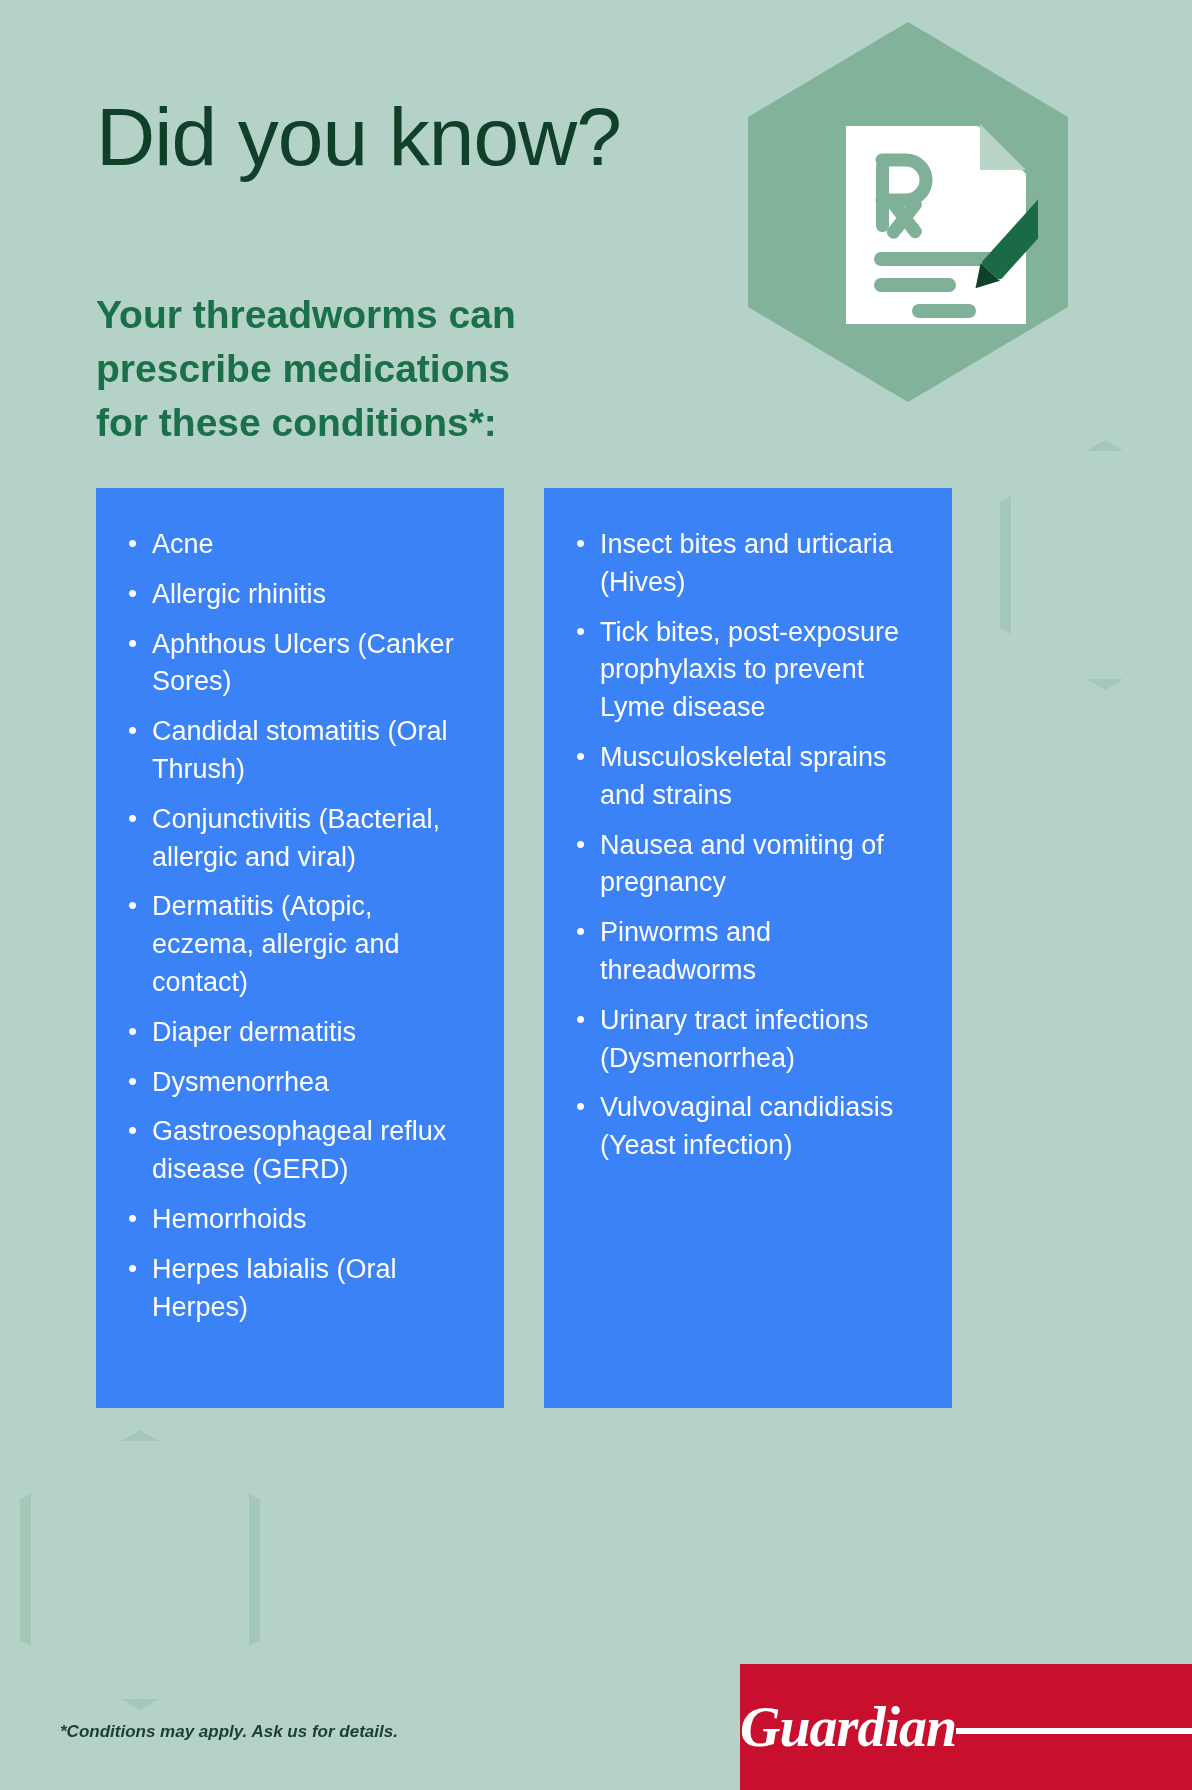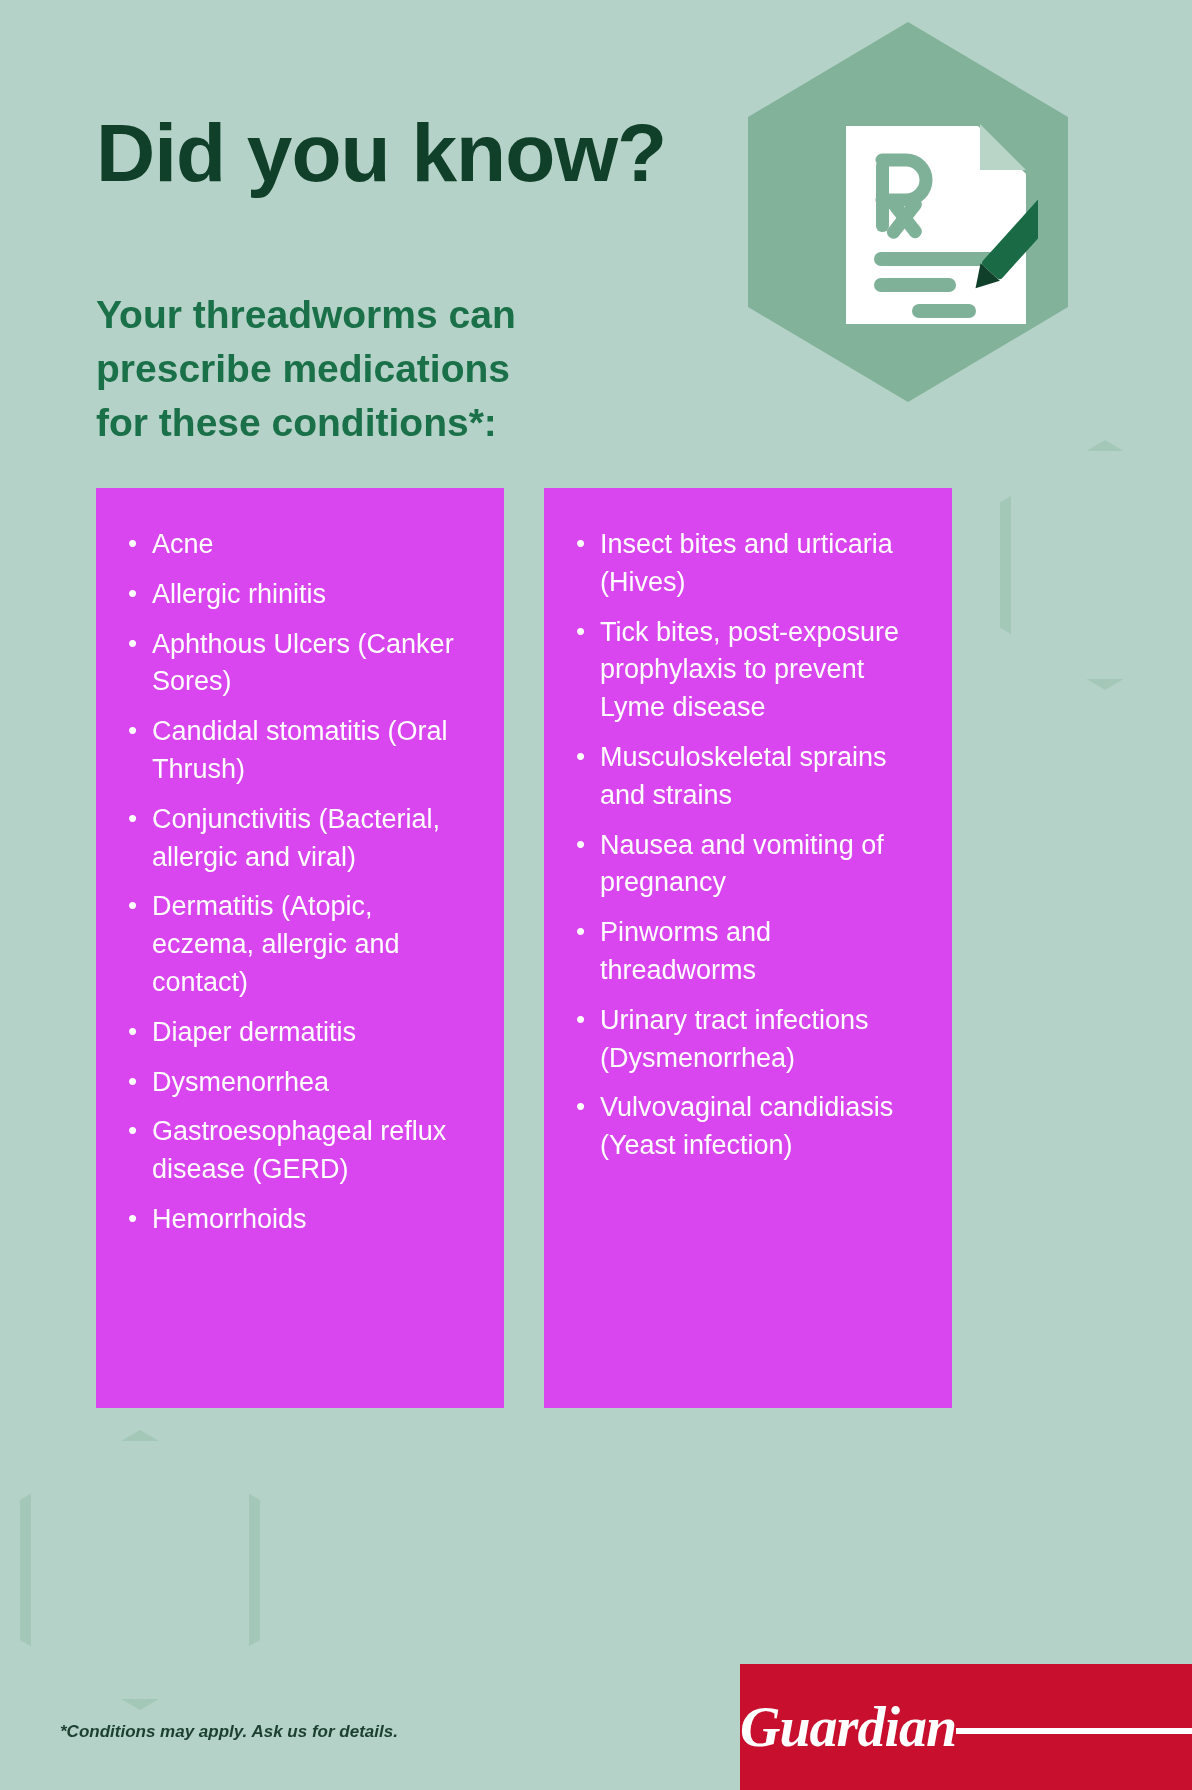--- a/index.html
+++ b/index.html
@@ -24,37 +24,37 @@
     clip-path:polygon(50% 0%,100% 25%,100% 75%,50% 100%,0% 75%,0% 25%);
   }
   #hexTop   { width:320px; height:380px; top:22px;  left:748px; }
   #hexRight { width:210px; height:250px; top:440px; left:1000px;
               background:transparent; border:11px solid #a3c8b7; }
   #hexBotL  { width:240px; height:280px; top:1430px; left:20px;
               background:transparent; border:11px solid #a3c8b7; }
 
   
   #headline {
-    position:absolute; left:96px; top:112px;
-    font-size:82px; font-weight:700; color:#11402a;
+    position:absolute; left:96px; top:96px;
+    font-size:82px; font-weight:400; color:#11402a;
     letter-spacing:-1px; line-height:1;
   }
   #subheading {
     position:absolute; left:96px; top:288px;
     font-size:39px; font-weight:700; color:#1a7048;
     line-height:1.38;
   }
 
   
   #rx-icon { position:absolute; top:120px; left:838px; width:200px; height:210px; }
 
   
   .card {
     position:absolute;
-    background:#d946ef;
+    background:#3b82f6;
     top:488px;
     height:920px;
     padding:38px 26px 0 30px;
   }
   #card-left  { left:96px;  width:408px; }
   #card-right { left:544px; width:408px; }
 
   ul { list-style:none; }
   li {
     position:relative;
@@ -151,20 +151,21 @@
     <li>Acne</li>
     <li>Allergic rhinitis</li>
     <li>Aphthous Ulcers (Canker Sores)</li>
     <li>Candidal stomatitis (Oral Thrush)</li>
     <li>Conjunctivitis (Bacterial, allergic and viral)</li>
     <li>Dermatitis (Atopic, eczema, allergic and contact)</li>
     <li>Diaper dermatitis</li>
     <li>Dysmenorrhea</li>
     <li>Gastroesophageal reflux disease (GERD)</li>
     <li>Hemorrhoids</li>
+    <li>Herpes labialis (Oral Herpes)</li>
   </ul>
 </div>
 
 <div class="card" id="card-right">
   <ul>
     <li>Insect bites and urticaria (Hives)</li>
     <li>Tick bites, post-exposure prophylaxis to prevent Lyme disease</li>
     <li>Musculoskeletal sprains and strains</li>
     <li>Nausea and vomiting of pregnancy</li>
     <li>Pinworms and threadworms</li>

